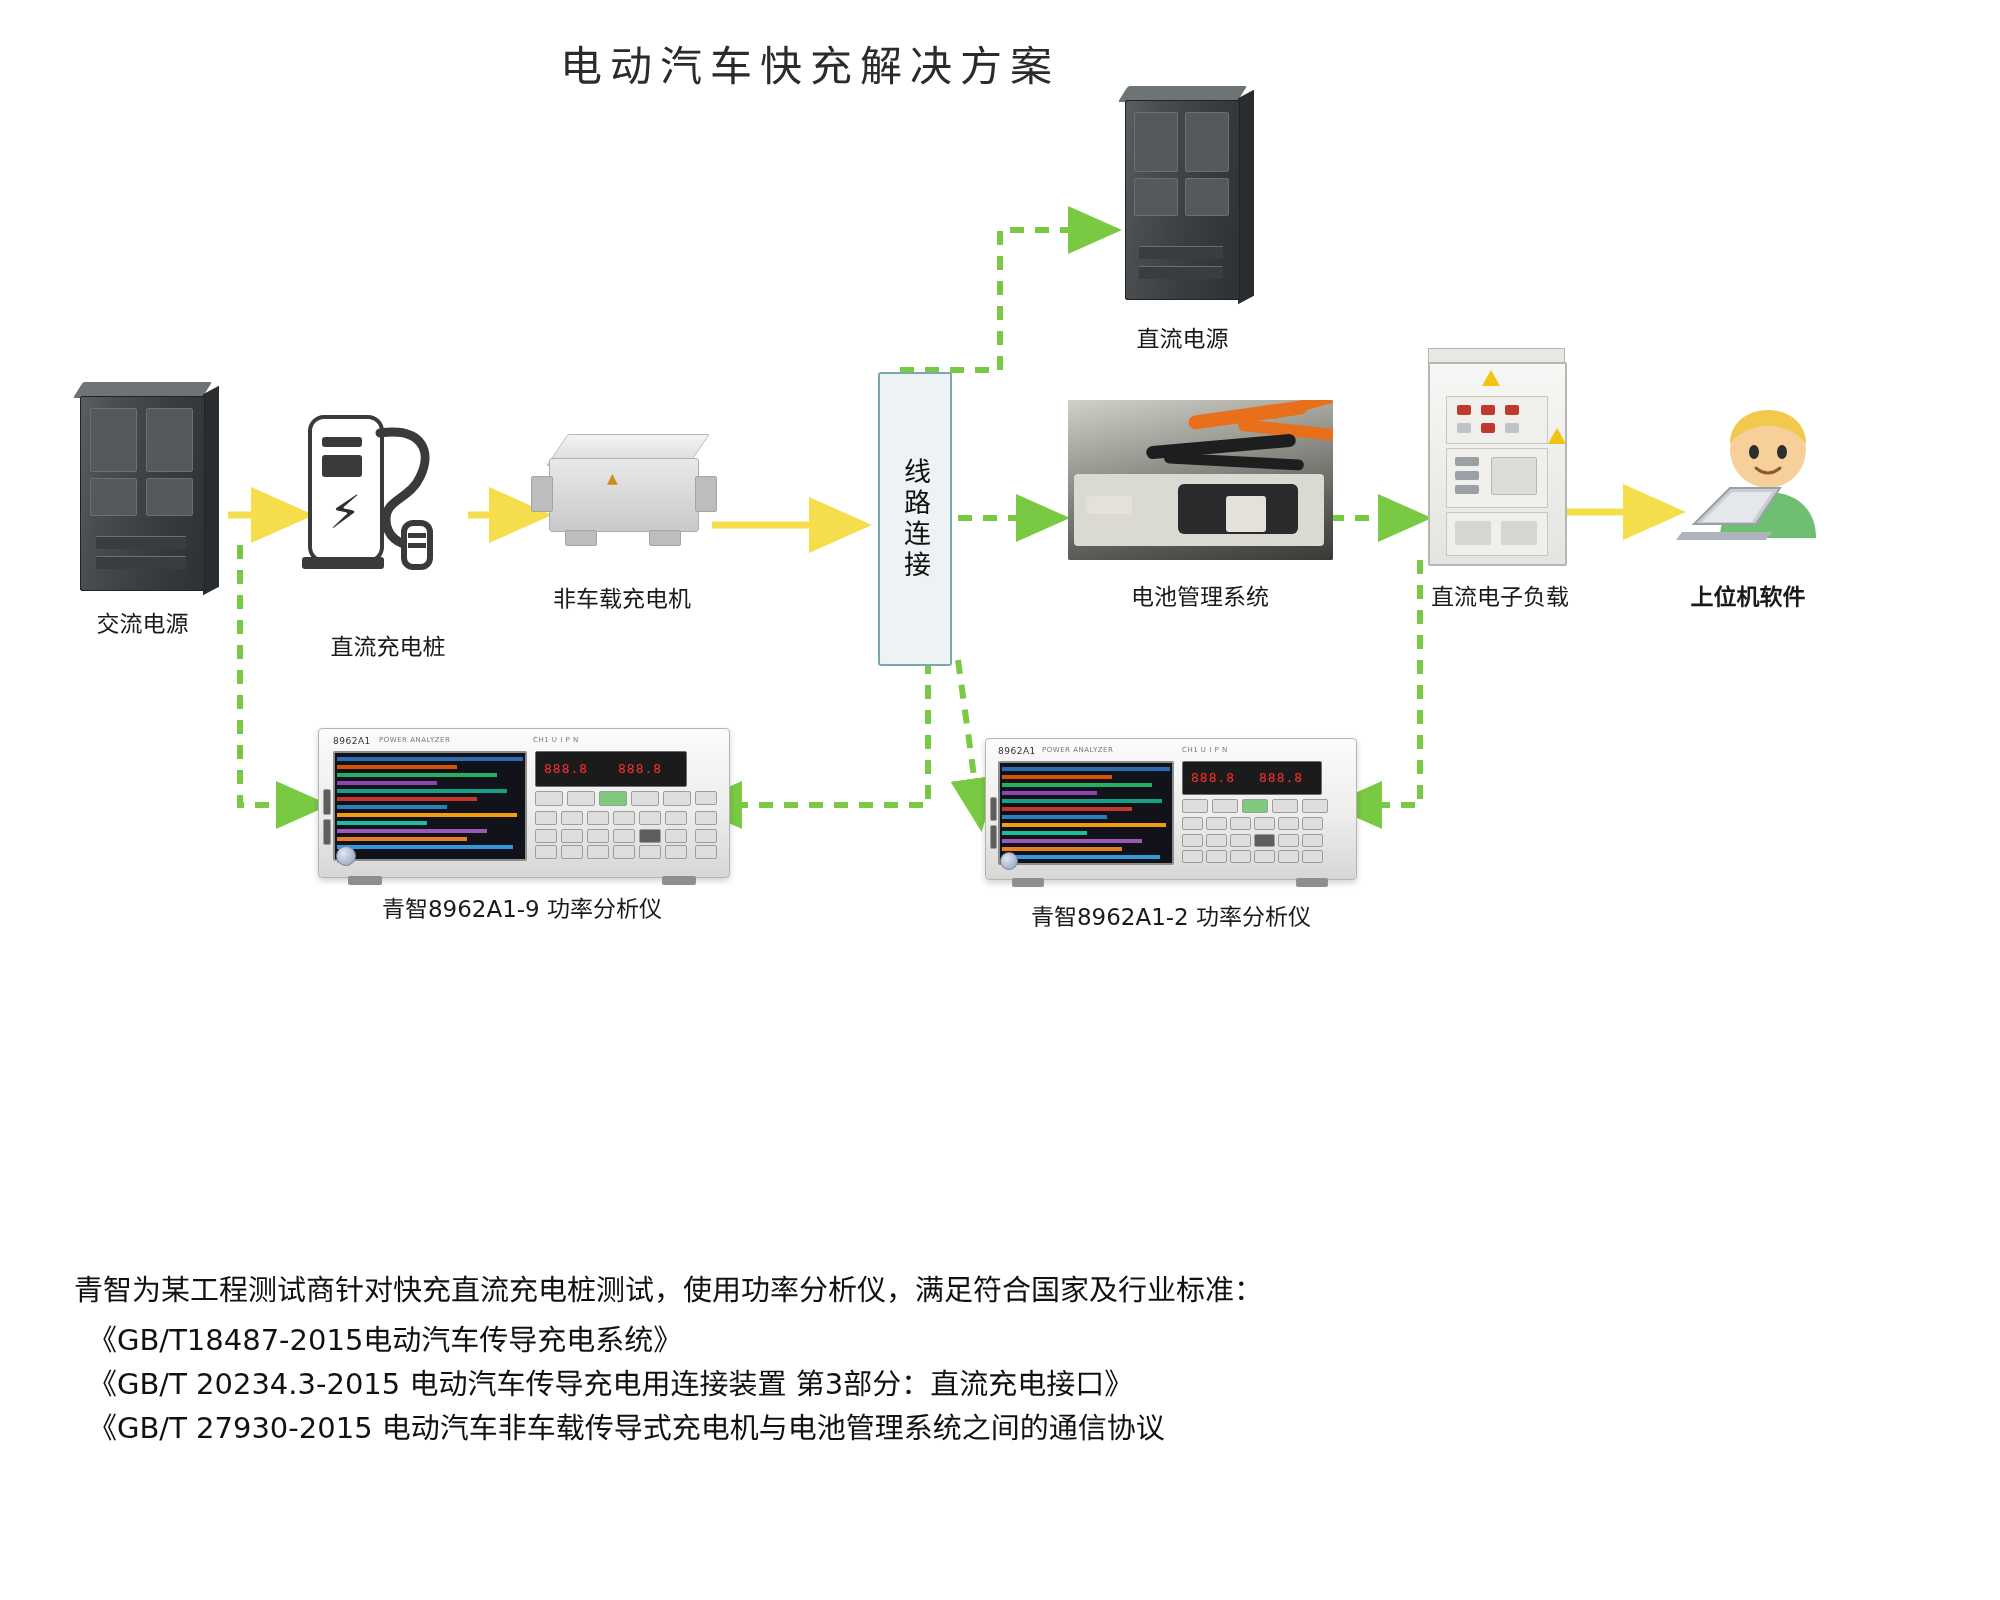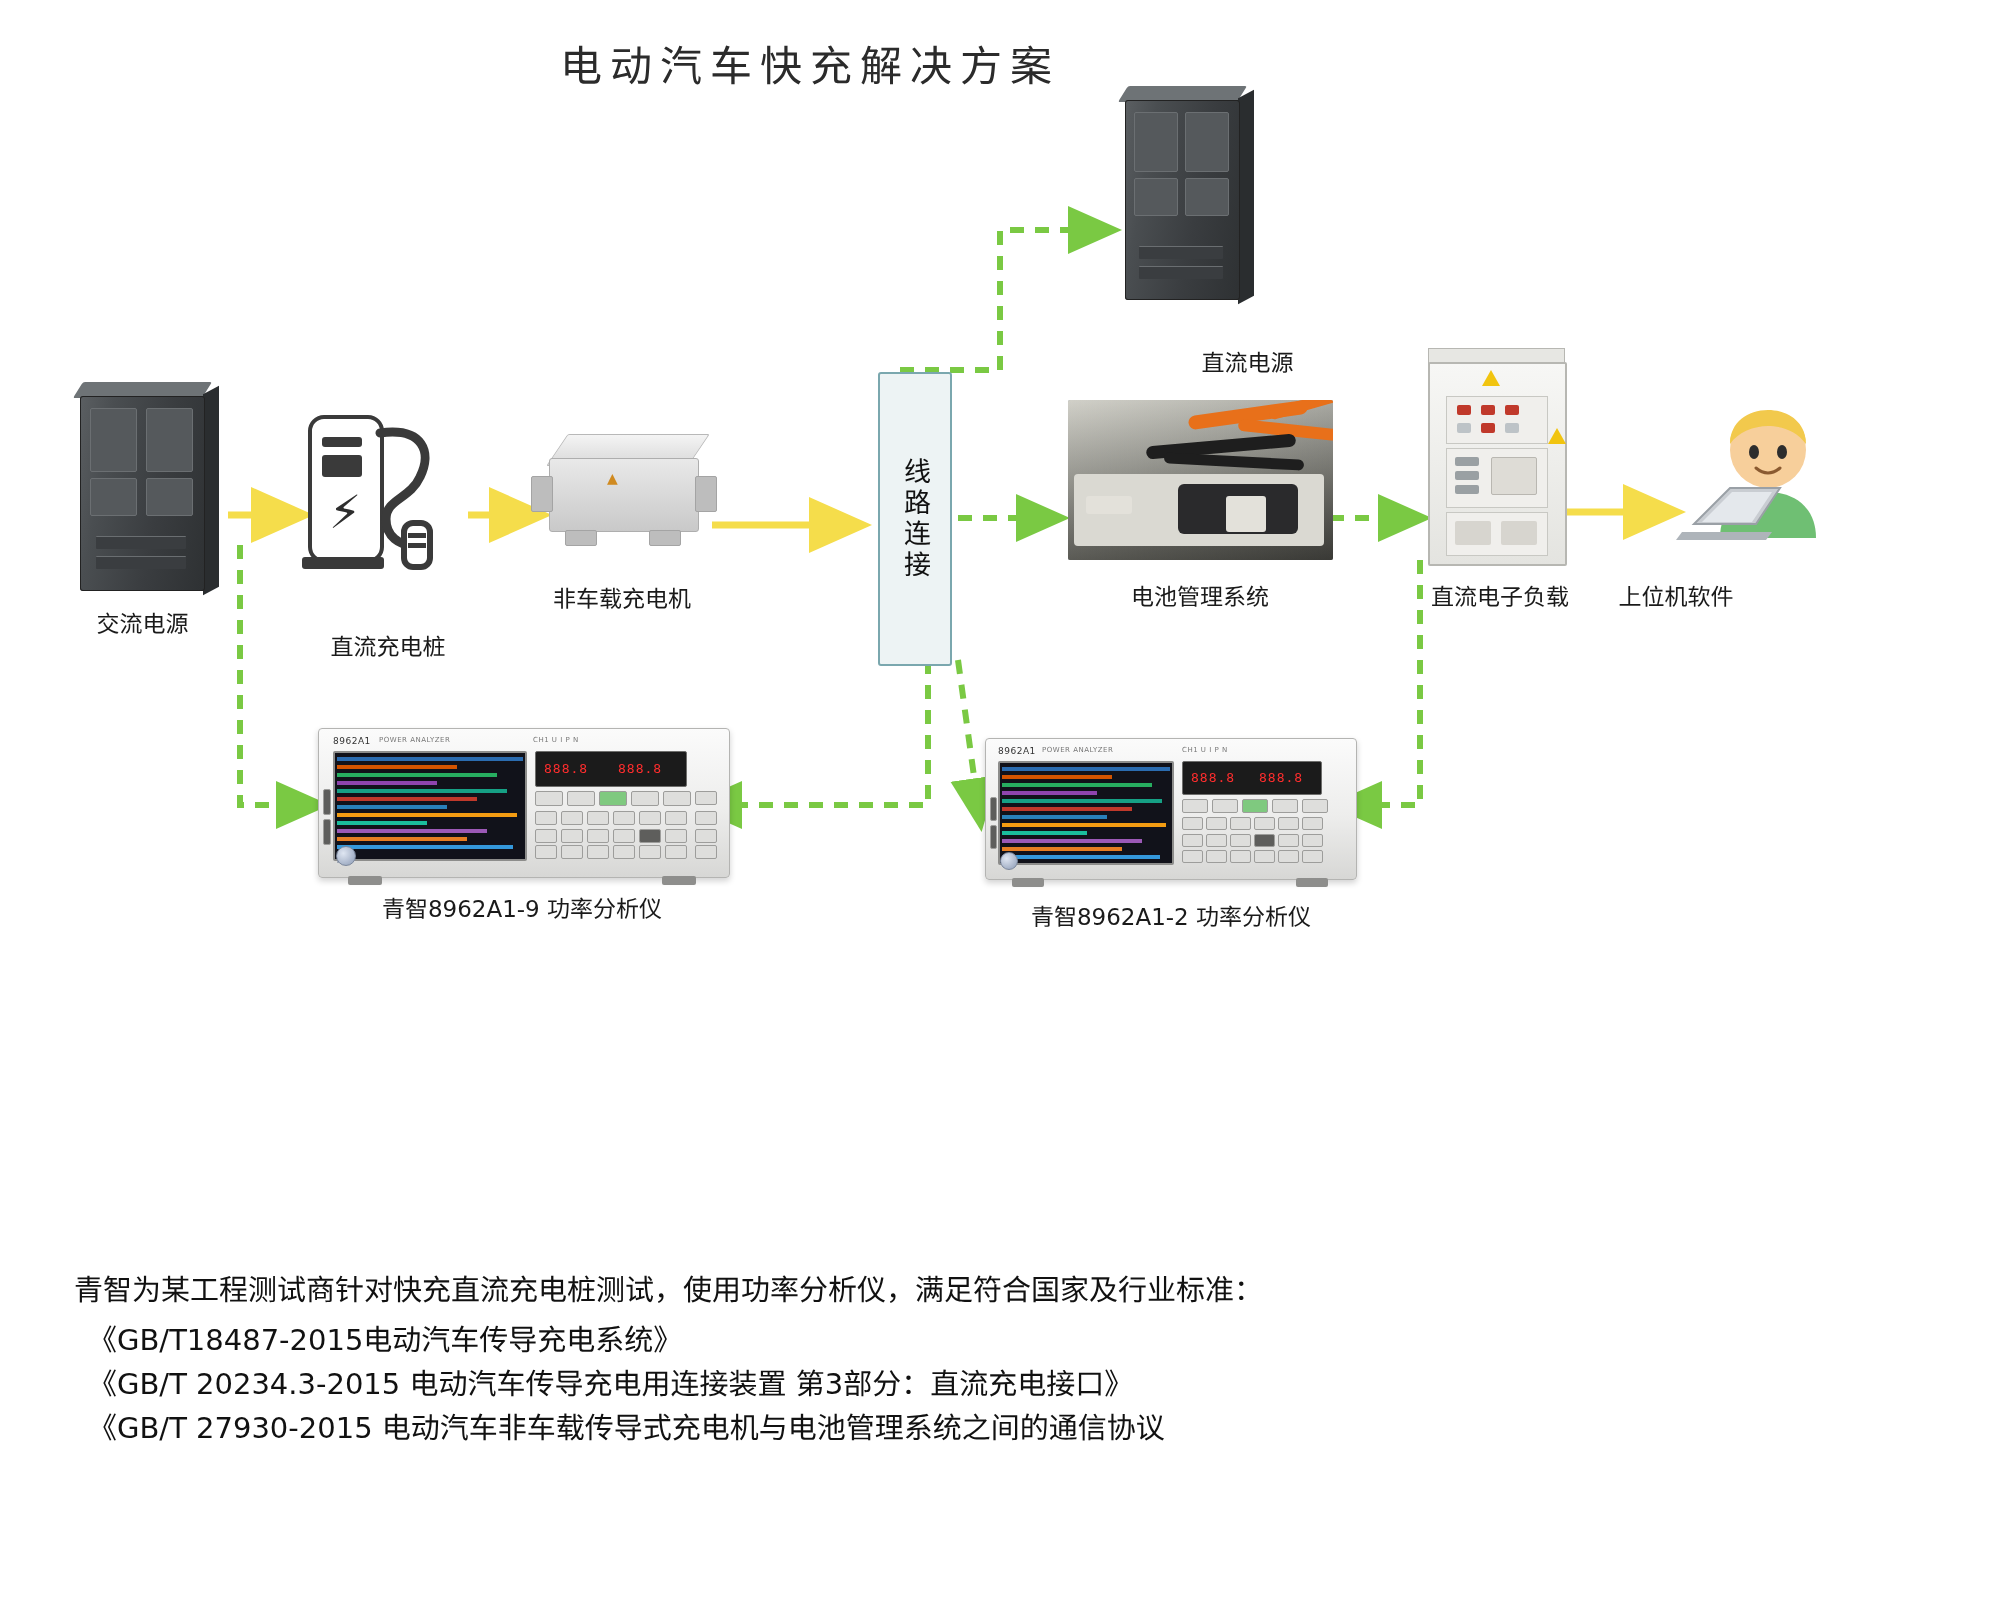--- a/index.html
+++ b/index.html
@@ -410,21 +410,21 @@
     <div class="cab-side"></div>
     <div class="cab-body">
       <div class="cab-panel" style="left:9px; top:12px; width:42px; height:58px;"></div>
       <div class="cab-panel" style="left:60px; top:12px; width:42px; height:58px;"></div>
       <div class="cab-panel" style="left:9px; top:78px; width:42px; height:36px;"></div>
       <div class="cab-panel" style="left:60px; top:78px; width:42px; height:36px;"></div>
       <div class="cab-slot" style="left:14px; top:146px; width:84px; height:12px;"></div>
       <div class="cab-slot" style="left:14px; top:166px; width:84px; height:12px;"></div>
     </div>
   </div>
-  <div class="node-label" style="left:1180px; top:320px; width:135px;margin-top:24px;">直流电源</div>
+  <div class="node-label" style="left:1115px; top:320px; width:135px;">直流电源</div>
 
   <div class="bms-photo" style="left:1068px; top:400px; width:265px; height:160px;">
     <div class="bms-bg"></div>
     <div class="bms-tray" style="left:6px;  top:74px;  width:250px; height:72px;"></div>
     <div class="bms-blackbox" style="left:110px; top:84px; width:120px; height:50px;"></div>
     <div class="bms-orange1" style="left:120px; top:8px;  width:120px; height:14px; transform:rotate(-8deg);"></div>
     <div class="bms-orange2" style="left:170px; top:24px; width:100px; height:12px; transform:rotate(6deg);"></div>
     <div class="bms-orange3" style="left:200px; top:0px;  width:70px;  height:11px; transform:rotate(-16deg);"></div>
     <div class="bms-cable" style="left:78px;  top:40px; width:150px; height:13px; transform:rotate(-5deg);"></div>
     <div class="bms-cable" style="left:96px;  top:56px; width:140px; height:11px; transform:rotate(3deg);"></div>
@@ -473,21 +473,21 @@
       <ellipse cx="82" cy="52" rx="5" ry="7" fill="#2d2d2d"></ellipse>
       <ellipse cx="110" cy="52" rx="5" ry="7" fill="#2d2d2d"></ellipse>
 
       <path d="M84,68 Q96,78 108,68" stroke="#8a5a30" stroke-width="3" fill="none" stroke-linecap="round"></path>
 
       <path d="M22,124 L58,88 L108,88 L84,124 Z" fill="#c9cdd2" stroke="#9aa0a6" stroke-width="2"></path>
       <path d="M30,122 L60,92 L100,92 L80,122 Z" fill="#e4e8ec"></path>
       <path d="M10,132 L100,132 L94,140 L4,140 Z" fill="#aeb4ba"></path>
     </svg>
   </div>
-  <div class="node-label" style="left:1576px; top:578px; width:200px;">上位机软件</div>
+  <div class="node-label" style="left:1648px; top:578px; width:200px;font-weight:bold;">上位机软件</div>
 
   <div class="analyzer" style="left:318px; top:728px; width:410px; height:148px;">
     <div class="an-brand" style="left:14px; top:7px;">8962A1</div>
     <div class="an-brand" style="left:60px; top:7px; font-size:7px; color:#777;">POWER ANALYZER</div>
     <div class="an-brand" style="left:214px; top:7px; font-size:7px; color:#777;">CH1 U  I  P  N</div>
 
     <div class="an-screen" style="left:14px; top:22px; width:190px; height:106px;">
       <div class="an-scr-row" style="left:2px; top:4px;  width:186px; background:#2b6cb0;"></div>
       <div class="an-scr-row" style="left:2px; top:12px; width:120px; background:#d35400;"></div>
       <div class="an-scr-row" style="left:2px; top:20px; width:160px; background:#27ae60;"></div>

